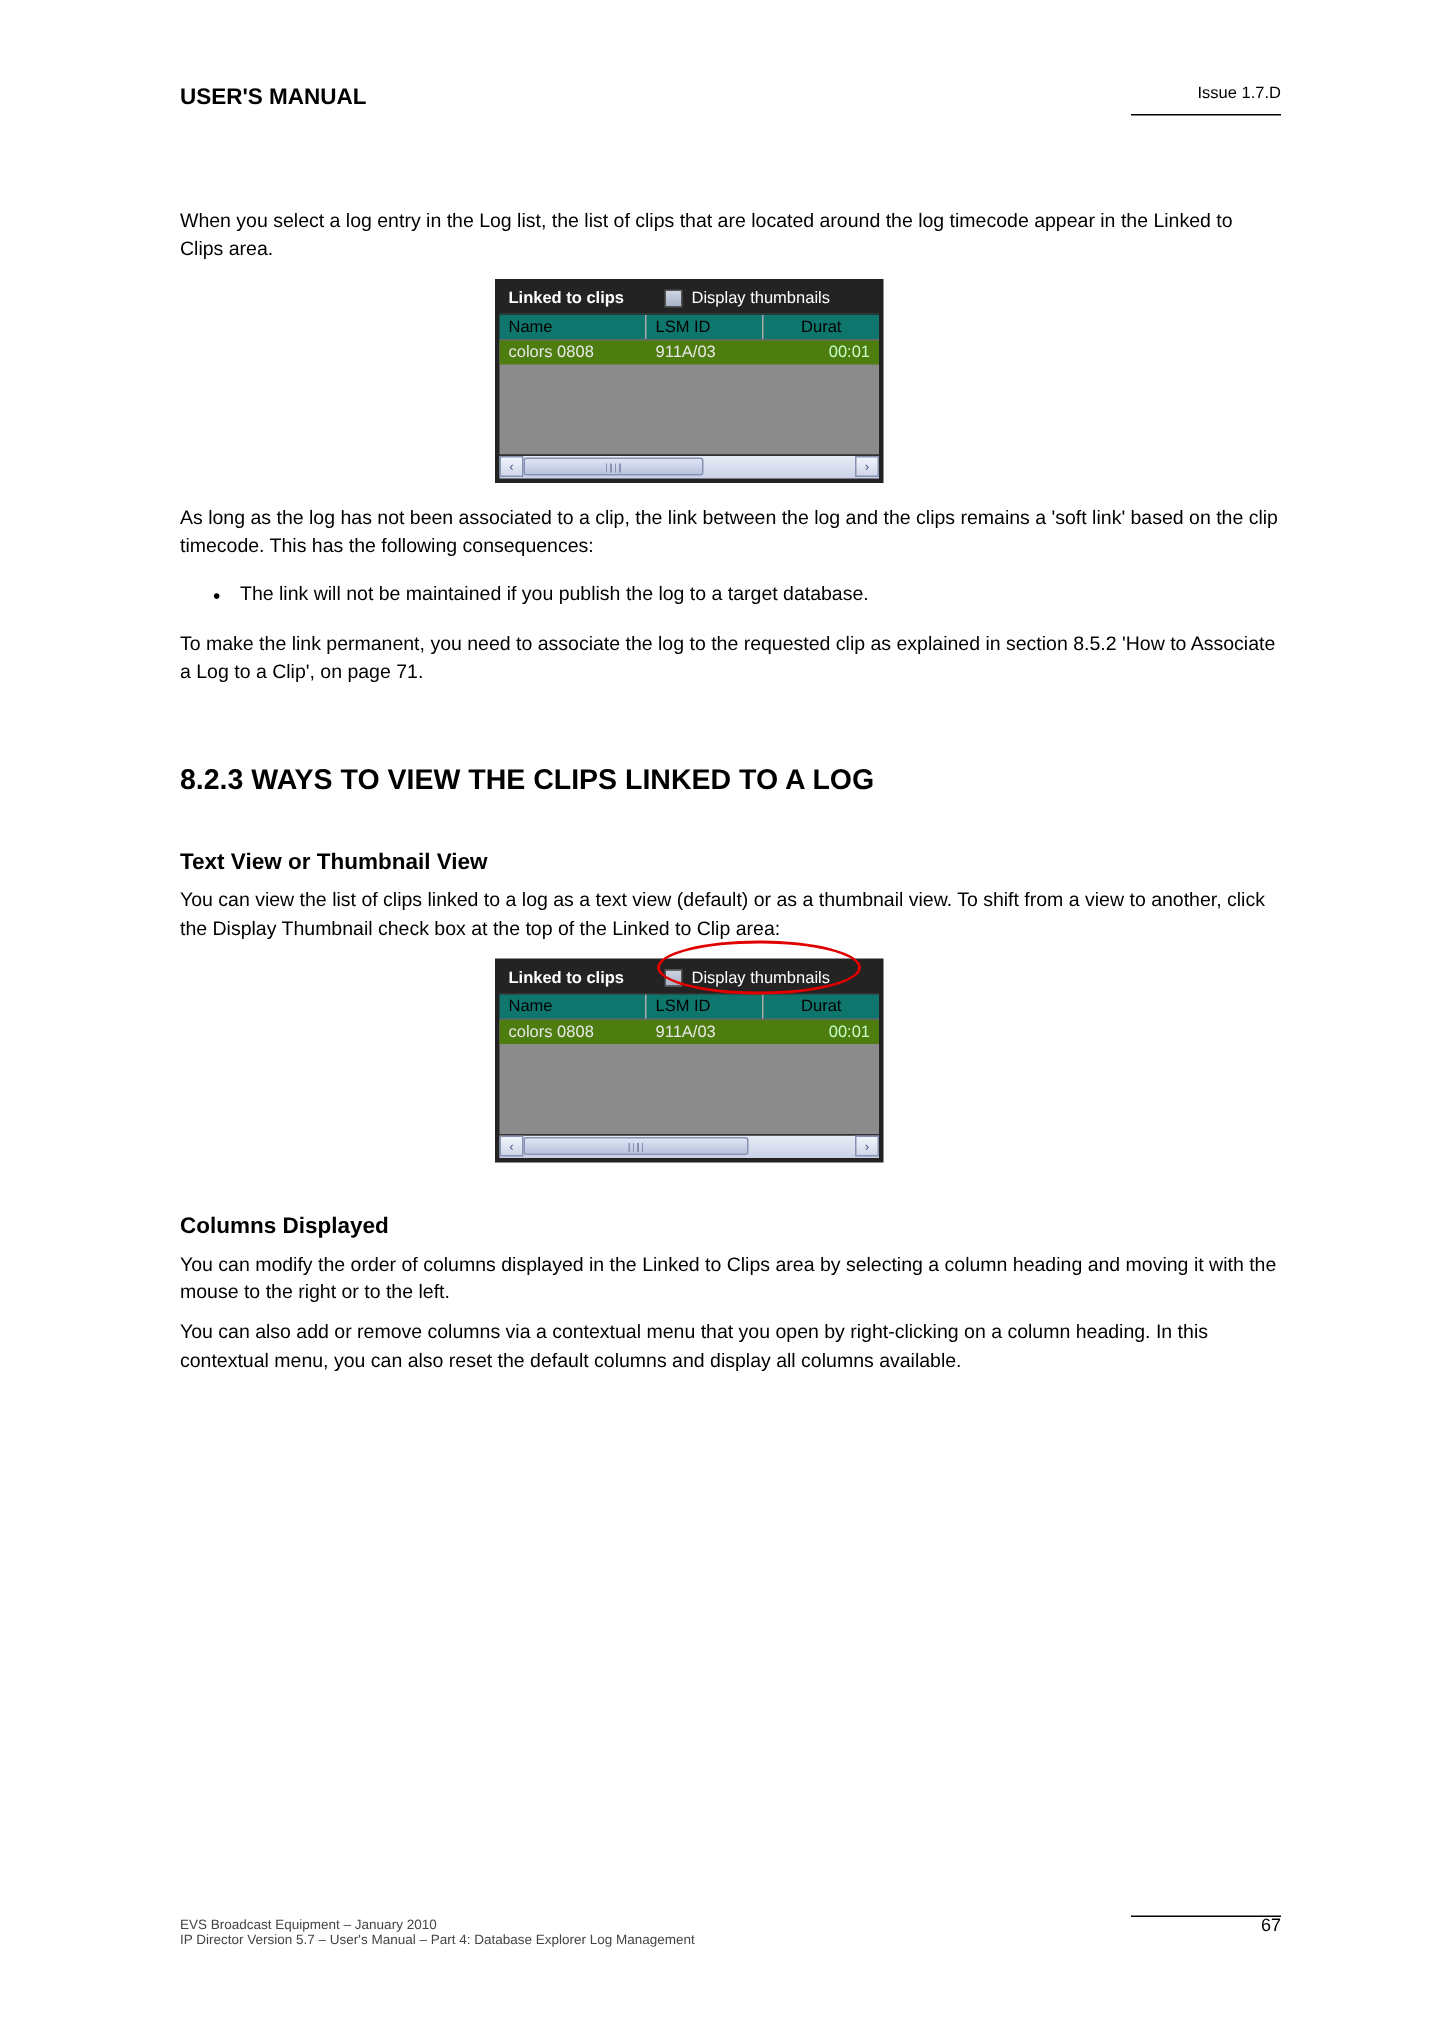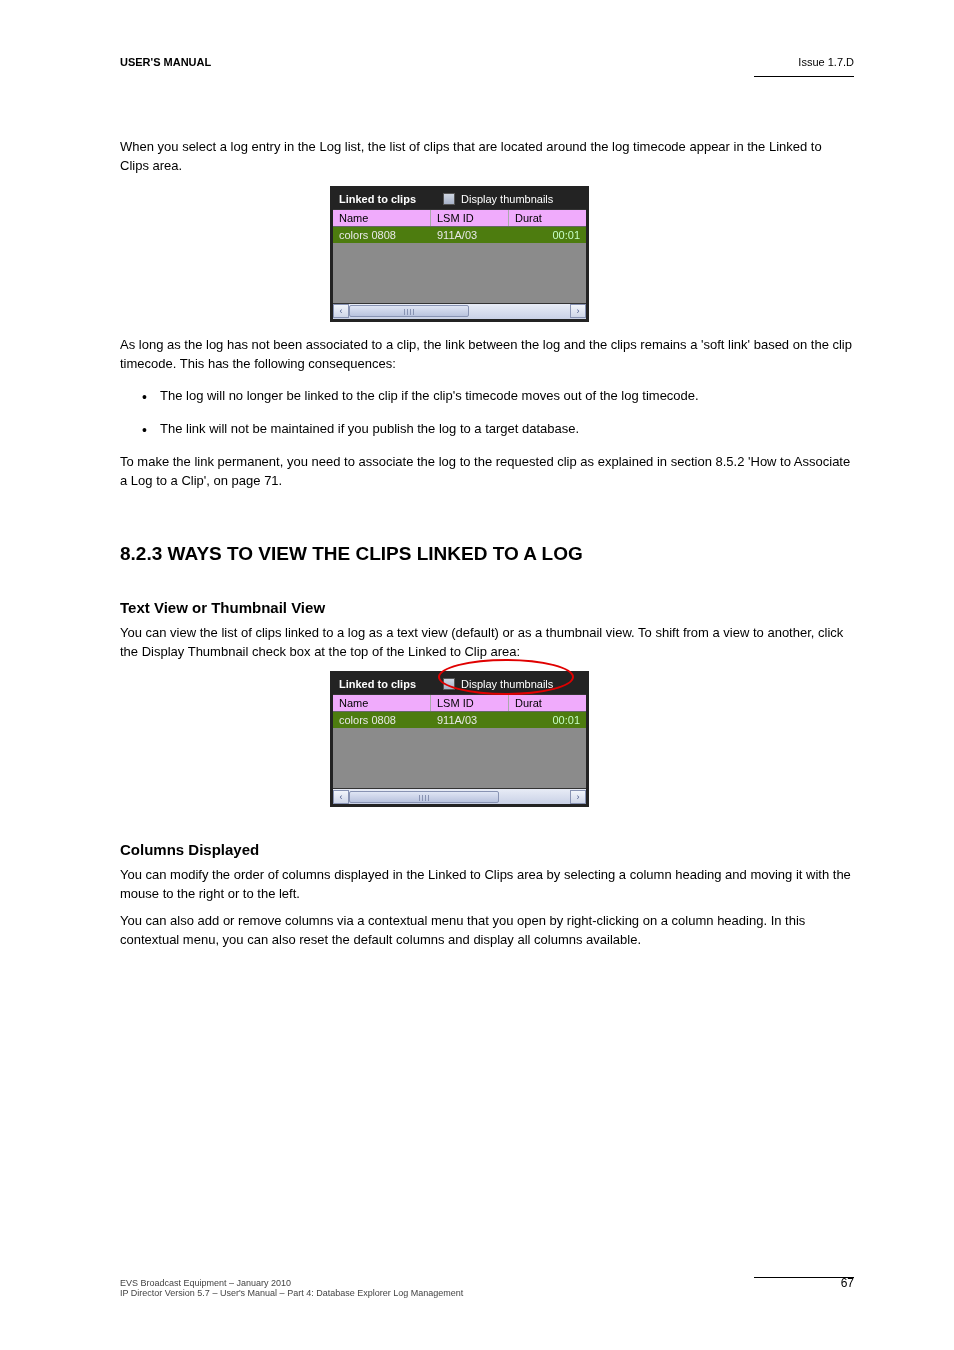--- a/index.html
+++ b/index.html
@@ -1,41 +1,41 @@
 <!DOCTYPE html>
 <html><head>
 <meta charset="utf-8">
 <style>
   * { box-sizing: border-box; margin: 0; padding: 0; }
   html, body { width: 954px; background: #fff; font-family: Arial, Helvetica, sans-serif; color: #000; }
   .page { width: 954px; min-height: 1350px; position: relative; padding: 60px 100px 40px 120px; }
   .hdr-rule { position: absolute; top: 76px; right: 100px; width: 100px; border-top: 1px solid #000; }
   .hdr-issue { position: absolute; top: 56px; right: 100px; font-size: 11px; }
-  .hdr-user { position: absolute; top: 56px; left: 120px; font-size: 11px; font-weight: bold; }
+  .hdr-user { position: absolute; top: 56px; left: 120px; font-size: 15px; font-weight: bold; }
 
   .body-text { font-size: 13px; line-height: 1.45; margin: 8px 0; }
   .body-text.after-fig { margin-top: 14px; }
   ul.bullets { list-style: none; margin: 6px 0 6px 0; }
   ul.bullets li { position: relative; padding-left: 40px; font-size: 13px; line-height: 1.45; margin: 14px 0; }
   ul.bullets li::before { content: "•"; position: absolute; left: 22px; top: 0; font-size: 14px; }
 
   h2.h2 { font-size: 19px; font-weight: bold; margin-top: 52px; margin-bottom: 18px; }
   h3.h3 { font-size: 15px; font-weight: bold; margin-top: 34px; margin-bottom: 8px; }
 
   .fig-wrap { margin: 10px 0 10px 210px; position: relative; }
 
   
   .widget { width: 259px; background: #232323; padding: 3px; font-size: 11px; }
   .widget .title-row { display: flex; align-items: center; height: 20px; background: #232323; }
   .widget .title-row .title { color: #fff; font-weight: bold; padding-left: 6px; flex: 0 0 110px; }
   .widget .title-row .chk { width: 12px; height: 12px; border: 1px solid #555; background: linear-gradient(#cfd6e2,#a7b2c9); margin-right: 6px; }
   .widget .title-row .chk-label { color: #fff; font-size: 11px; }
-  .widget .cols { display: flex; background: #f0abfc; height: 18px; border-top: 1px solid #333; border-bottom: 1px solid #666; }
+  .widget .cols { display: flex; background: #0f766e; height: 18px; border-top: 1px solid #333; border-bottom: 1px solid #666; }
   .widget .cols .col { padding: 2px 6px; font-size: 11px; color: #000; border-right: 1px solid #aaa; }
-  .widget .cols .col:last-child { border-right: none; text-align: left; }
+  .widget .cols .col:last-child { border-right: none; text-align: center; }
   .widget .cols .c1 { flex: 0 0 98px; }
   .widget .cols .c2 { flex: 0 0 78px; }
   .widget .cols .c3 { flex: 1; }
   .widget .rows { background: #8b8b8b; min-height: 76px; }
   .widget .row { display: flex; background: #4d7c0f; color: #e8e8e8; font-size: 11px; }
   .widget .row .cell { padding: 2px 6px; }
   .widget .row .c1 { flex: 0 0 98px; }
   .widget .row .c2 { flex: 0 0 78px; }
   .widget .row .c3 { flex: 1; text-align: right; color: #c6ffc6; }
   .widget .hscroll { display: flex; height: 16px; background: linear-gradient(#e8ecf6,#c9d1e6); border-top: 1px solid #333; align-items: center; }
@@ -96,21 +96,20 @@
         <div class="btn">
           <span>›</span>
         </div>
       </div>
     </div>
   </div>
 
   <p class="body-text after-fig">As long as the log has not been associated to a clip, the link between the log and the clips remains a 'soft link' based on the clip timecode. This has the following consequences:</p>
 
   <ul class="bullets">
-    <li>The log will no longer be linked to the clip if the clip's timecode moves out of the log timecode.</li>
     <li>The link will not be maintained if you publish the log to a target database.</li>
   </ul>
 
   <p class="body-text">To make the link permanent, you need to associate the log to the requested clip as explained in section 8.5.2 'How to Associate a Log to a Clip', on page 71.</p>
 
   <h2 class="h2">8.2.3  WAYS TO VIEW THE CLIPS LINKED TO A LOG</h2>
 
   <h3 class="h3">Text View or Thumbnail View</h3>
   <p class="body-text">You can view the list of clips linked to a log as a text view (default) or as a thumbnail view. To shift from a view to another, click the Display Thumbnail check box at the top of the Linked to Clip area:</p>
 

